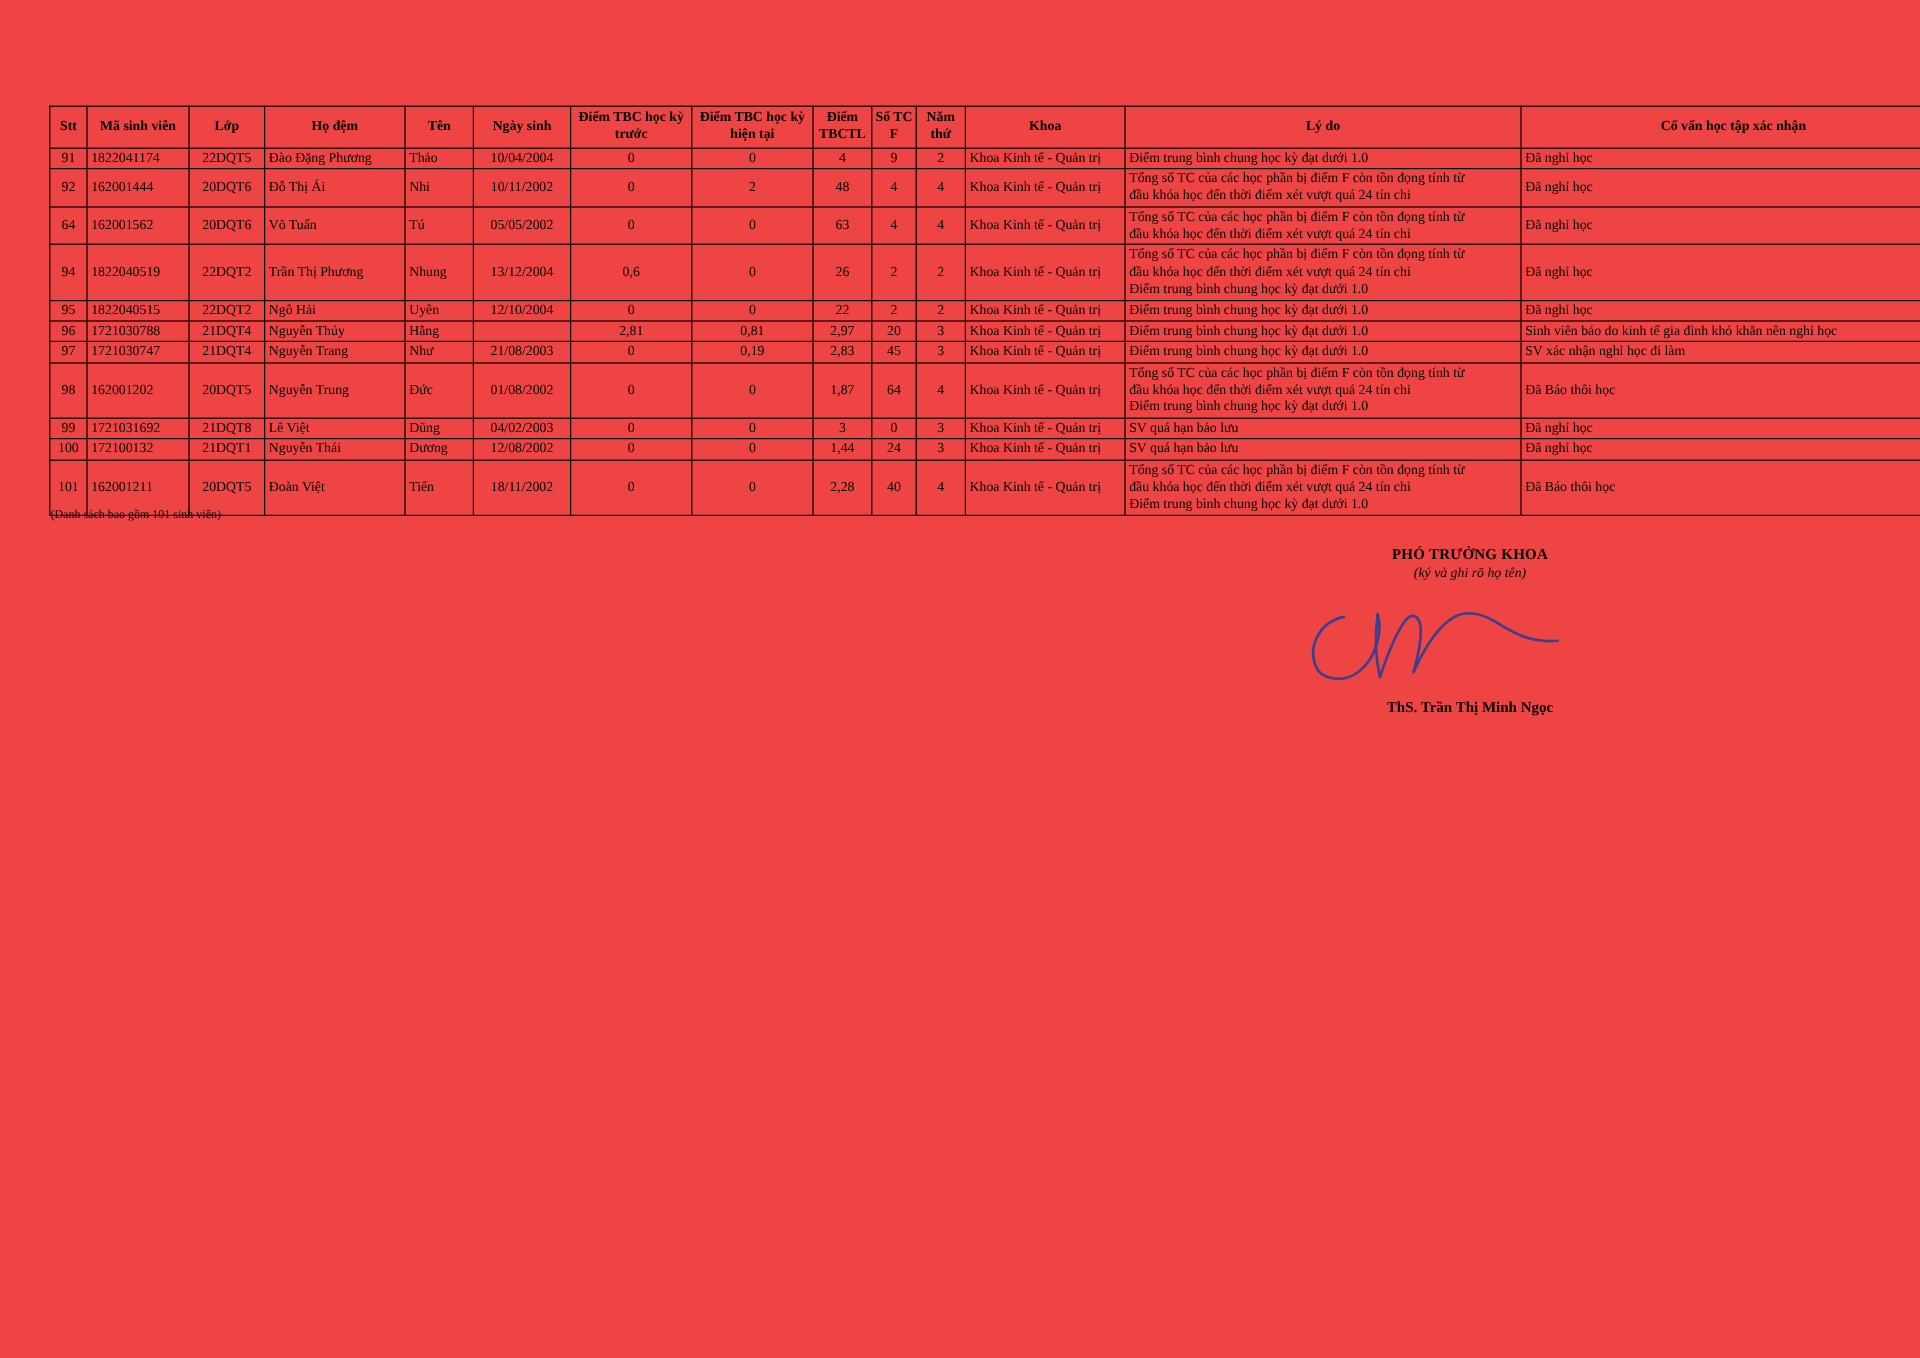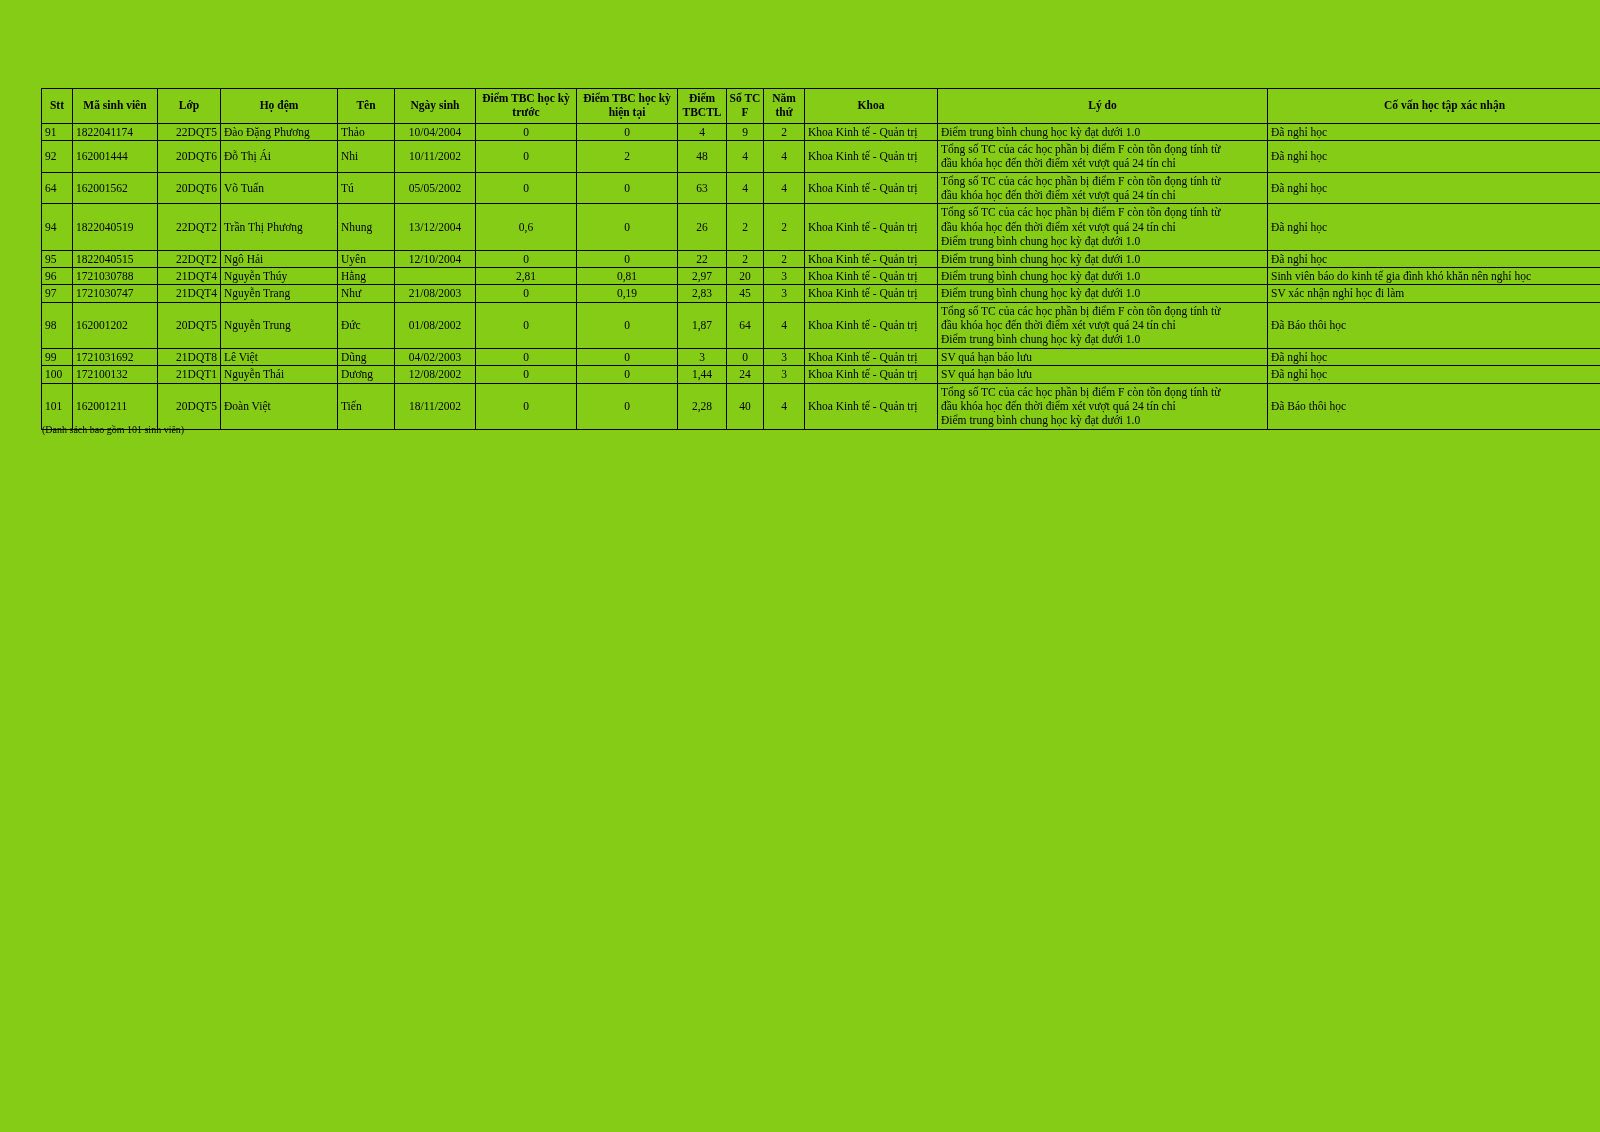--- a/index.html
+++ b/index.html
@@ -12,21 +12,21 @@
     height: 1132px;
     font-family: "Liberation Serif", serif;
     color: #000000;
     position: relative;
   }
   .page {
     position: absolute;
     left: 0; top: 0;
     width: 1600px;
     height: 1132px;
-    background: #84cc16;
+    background: #ef4444;
   }
   .table-wrap {
     position: absolute;
     left: 41px;
     top: 88px;
     width: 1510px;
   }
   table.main {
     border-collapse: collapse;
     width: 1510px;
@@ -40,23 +40,23 @@
     vertical-align: middle;
     overflow: hidden;
   }
   table.main thead th {
     text-align: center;
     font-weight: bold;
     font-size: 11.5px;
     padding: 3px 2px;
     line-height: 1.2;
   }
-  .c-stt    { width: 26px;  }
+  .c-stt    { width: 26px;  text-align: center; }
   .c-msv    { width: 80px;  text-align: left; }
-  .c-lop    { width: 58px;  text-align: right; }
+  .c-lop    { width: 58px;  text-align: center; }
   .c-hodem  { width: 112px; text-align: left; }
   .c-ten    { width: 52px;  text-align: left; }
   .c-ns     { width: 76px;  text-align: center; }
   .c-tbt    { width: 96px;  text-align: center; }
   .c-tbh    { width: 96px;  text-align: center; }
   .c-tbctl  { width: 44px;  text-align: center; }
   .c-tcf    { width: 32px;  text-align: center; }
   .c-namthu { width: 36px;  text-align: center; }
   .c-khoa   { width: 128px; text-align: center; }
   .c-lydo   { width: 325px; text-align: left; }
@@ -331,14 +331,29 @@
               <span class="reason-line">Điểm trung bình chung học kỳ đạt dưới 1.0</span>
             </td>
             <td class="c-cvht">Đã Báo thôi học</td>
           </tr>
         </tbody>
     </table>
   </div>
 
   <div class="note">(Danh sách bao gồm 101 sinh viên)</div>
 
+  <div class="sign-block">
+    <div class="sign-title">PHÓ TRƯỞNG KHOA</div>
+    <div class="sign-sub">(ký và ghi rõ họ tên)</div>
+    <div class="sign-img">
+      <svg width="330" height="78" viewBox="0 0 330 78" xmlns="http://www.w3.org/2000/svg">
+        <g fill="none" stroke="#3b3f8c" stroke-width="2.2" stroke-linecap="round" stroke-linejoin="round">
+          <path d="M60 12 C40 16, 30 36, 36 52 C40 64, 58 68, 72 58 C88 46, 92 22, 88 10"></path>
+          <path d="M88 10 C86 26, 86 46, 90 62"></path>
+          <path d="M90 62 C96 44, 104 24, 112 14 C118 8, 124 12, 124 24 C124 38, 120 50, 118 58"></path>
+          <path d="M118 58 C126 40, 138 20, 152 12 C164 6, 176 10, 186 16 C202 26, 216 34, 238 32"></path>
+        </g>
+      </svg>
+    </div>
+    <div class="sign-name">ThS. Trần Thị Minh Ngọc</div>
+  </div>
 
 </div>
 
 </body></html>

